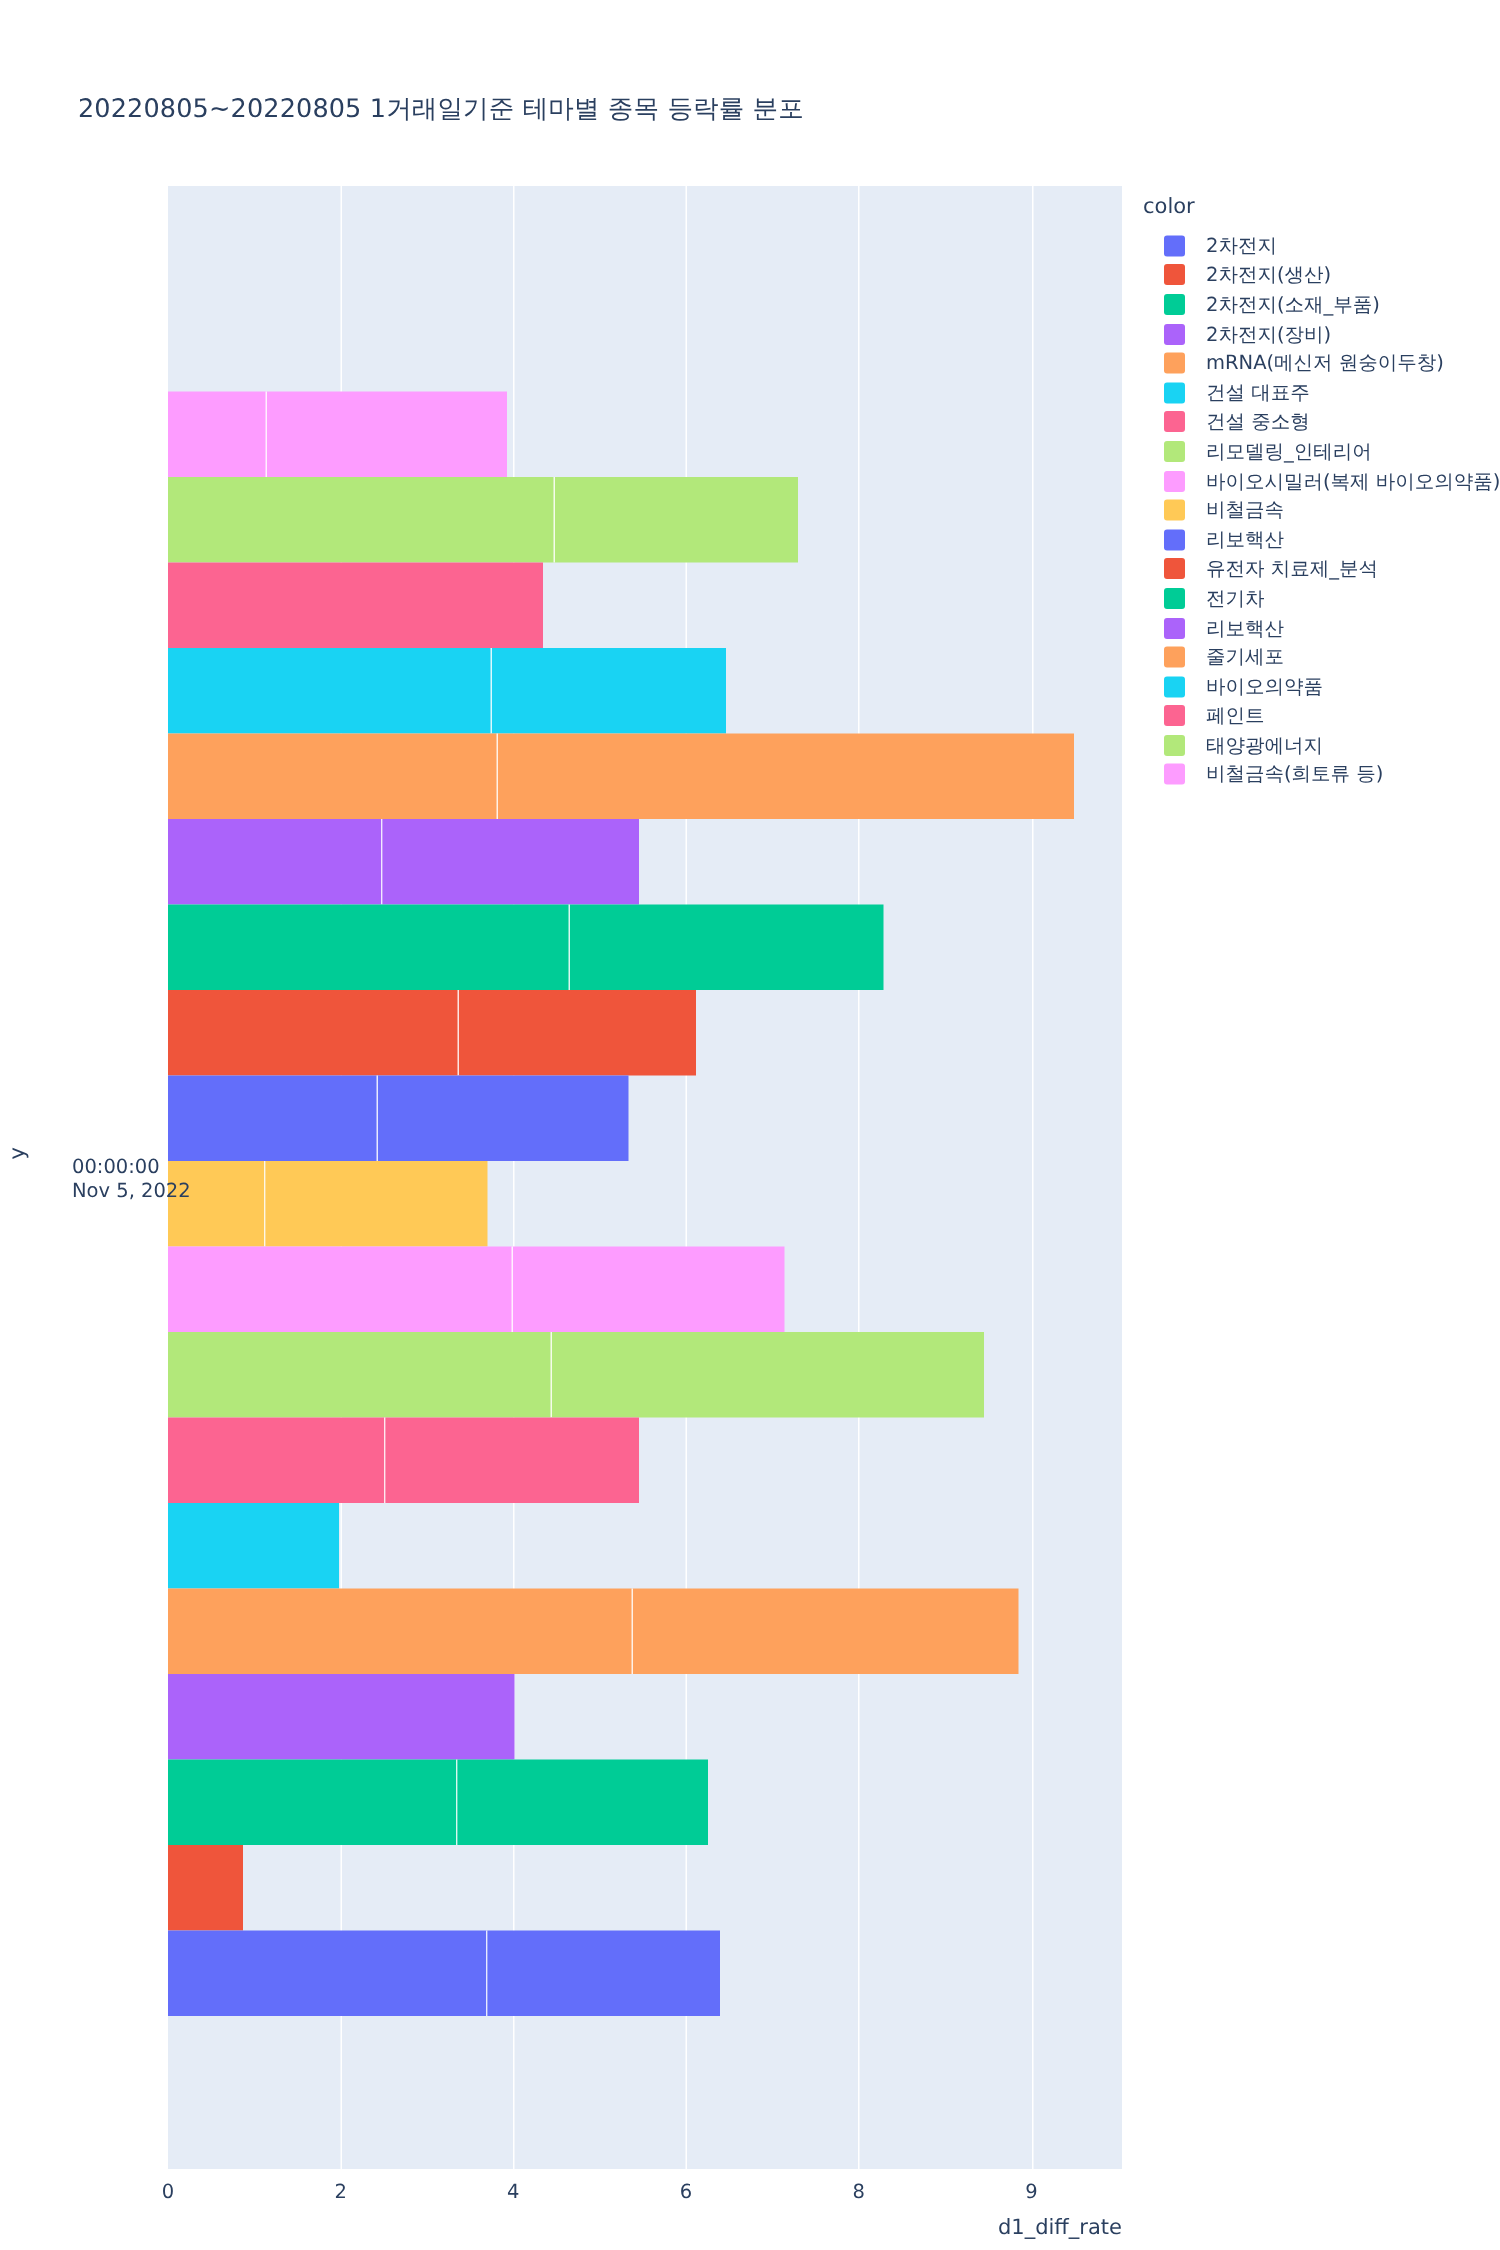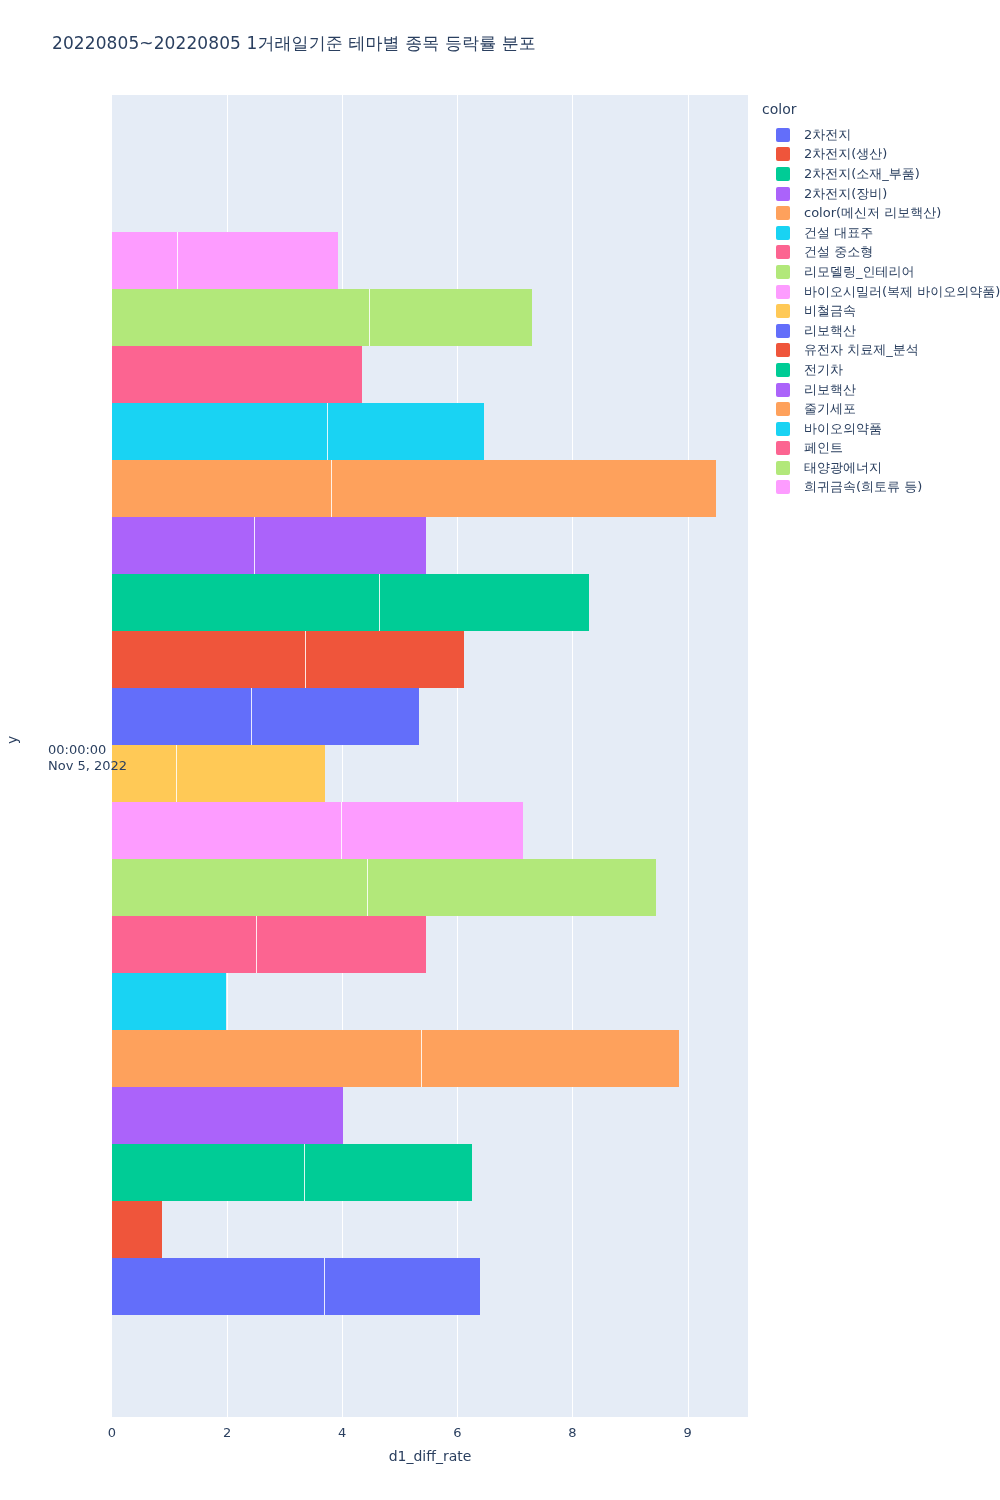--- a/index.html
+++ b/index.html
@@ -1,21 +1,21 @@
 <!DOCTYPE html>
 <html><head>
 <meta charset="utf-8">
 <style>
   html,body{margin:0;padding:0;}
   body{
     width:1000px;height:1500px;background:#ffffff;
     font-family:"DejaVu Sans","Liberation Sans",sans-serif;
     color:#2a3f5f;overflow:hidden;position:relative;
   }
-  #chart-root{position:absolute;inset:0;}
+  #chart-root{position:absolute;inset:0;margin-top:29px;}
 
   
   #chart-title{
     position:absolute;left:52px;top:32px;
     font-size:17px;font-weight:400;color:#2a3f5f;
     letter-spacing:0.1px;white-space:nowrap;
   }
 
   
   #plot-area{
@@ -33,21 +33,21 @@
   }
   .seg:last-child{border-right:none;}
 
   
   #x-axis{position:absolute;left:112px;top:1417px;width:636px;height:40px;}
   .xtick{
     position:absolute;top:8px;transform:translateX(-50%);
     font-size:13px;color:#2a3f5f;white-space:nowrap;
   }
   #x-axis-title{
-    position:absolute;left:112px;top:1448px;width:636px;text-align:center;
+    position:absolute;left:112px;top:1448px;width:636px;text-align:right;
     font-size:14px;color:#2a3f5f;
   }
 
   
   #y-axis-title{
     position:absolute;left:4px;top:744px;
     font-size:14px;color:#2a3f5f;
     transform:rotate(-90deg);transform-origin:left top;
   }
   #y-tick-label{
@@ -192,21 +192,21 @@
         <div class="legend-item">
           <span class="legend-swatch" style="background: rgb(0, 204, 150);"></span>
           <span class="legend-label">2차전지(소재_부품)</span>
         </div>
         <div class="legend-item">
           <span class="legend-swatch" style="background: rgb(171, 99, 250);"></span>
           <span class="legend-label">2차전지(장비)</span>
         </div>
         <div class="legend-item">
           <span class="legend-swatch" style="background: rgb(254, 161, 92);"></span>
-          <span class="legend-label">color(메신저 리보핵산)</span>
+          <span class="legend-label">mRNA(메신저 원숭이두창)</span>
         </div>
         <div class="legend-item">
           <span class="legend-swatch" style="background: rgb(25, 211, 243);"></span>
           <span class="legend-label">건설 대표주</span>
         </div>
         <div class="legend-item">
           <span class="legend-swatch" style="background: rgb(252, 100, 145);"></span>
           <span class="legend-label">건설 중소형</span>
         </div>
         <div class="legend-item">
@@ -248,18 +248,18 @@
         <div class="legend-item">
           <span class="legend-swatch" style="background: rgb(252, 100, 145);"></span>
           <span class="legend-label">페인트</span>
         </div>
         <div class="legend-item">
           <span class="legend-swatch" style="background: rgb(178, 232, 122);"></span>
           <span class="legend-label">태양광에너지</span>
         </div>
         <div class="legend-item">
           <span class="legend-swatch" style="background: rgb(253, 156, 255);"></span>
-          <span class="legend-label">희귀금속(희토류 등)</span>
+          <span class="legend-label">비철금속(희토류 등)</span>
         </div>
       </div>
   </div>
 
 </div>
 
 </body></html>

